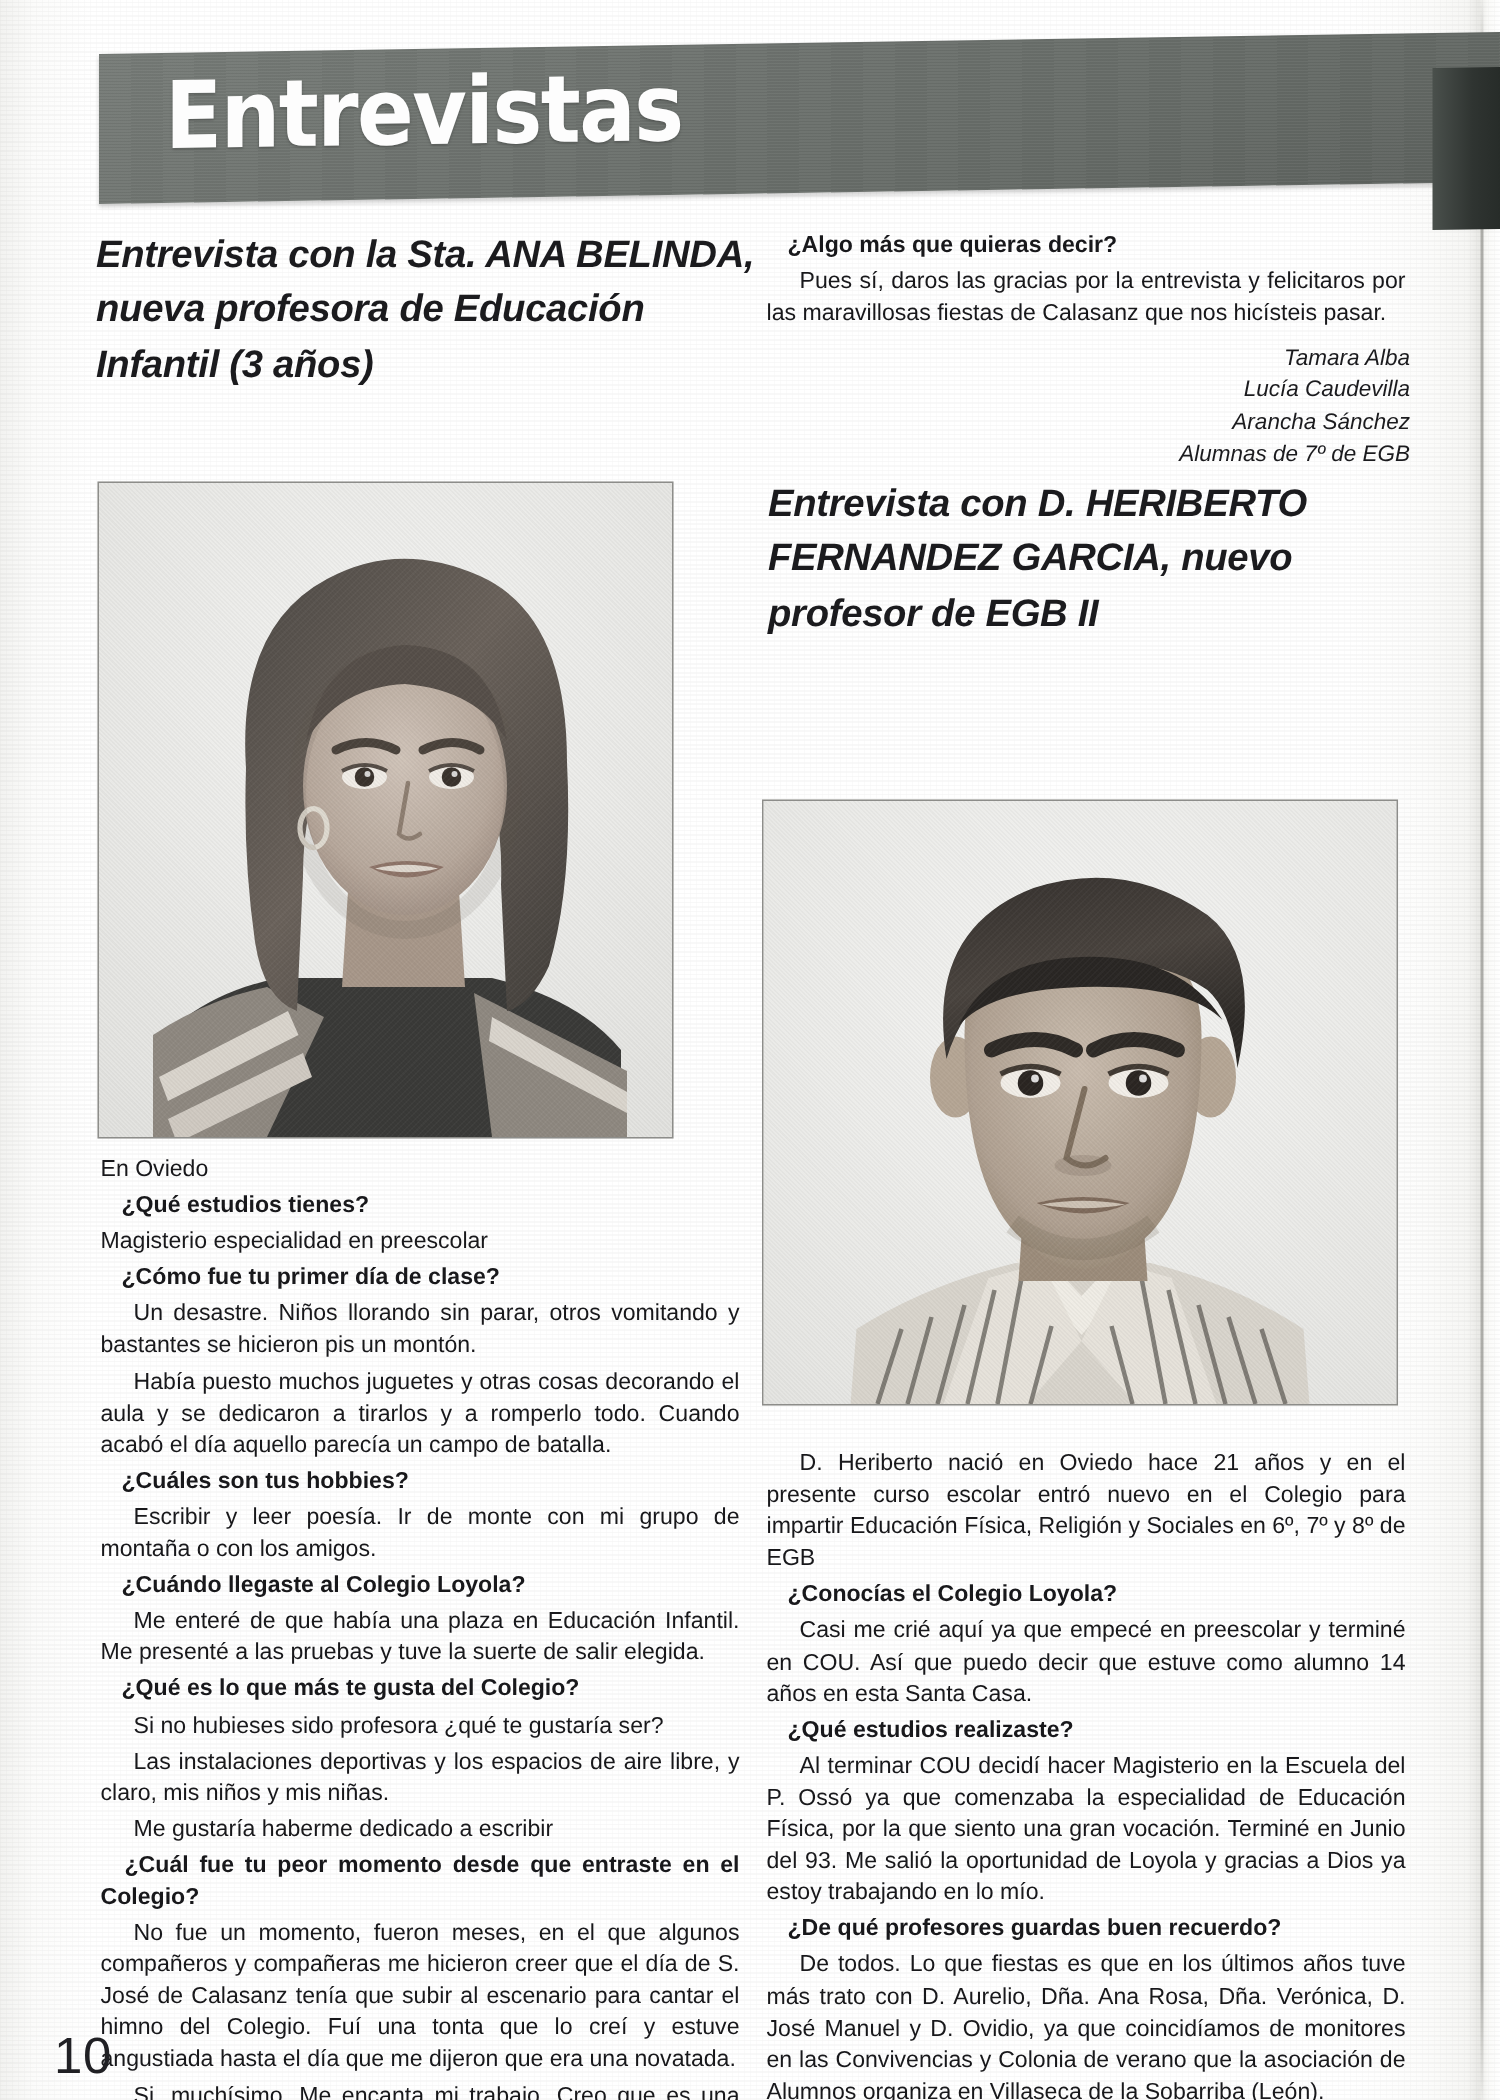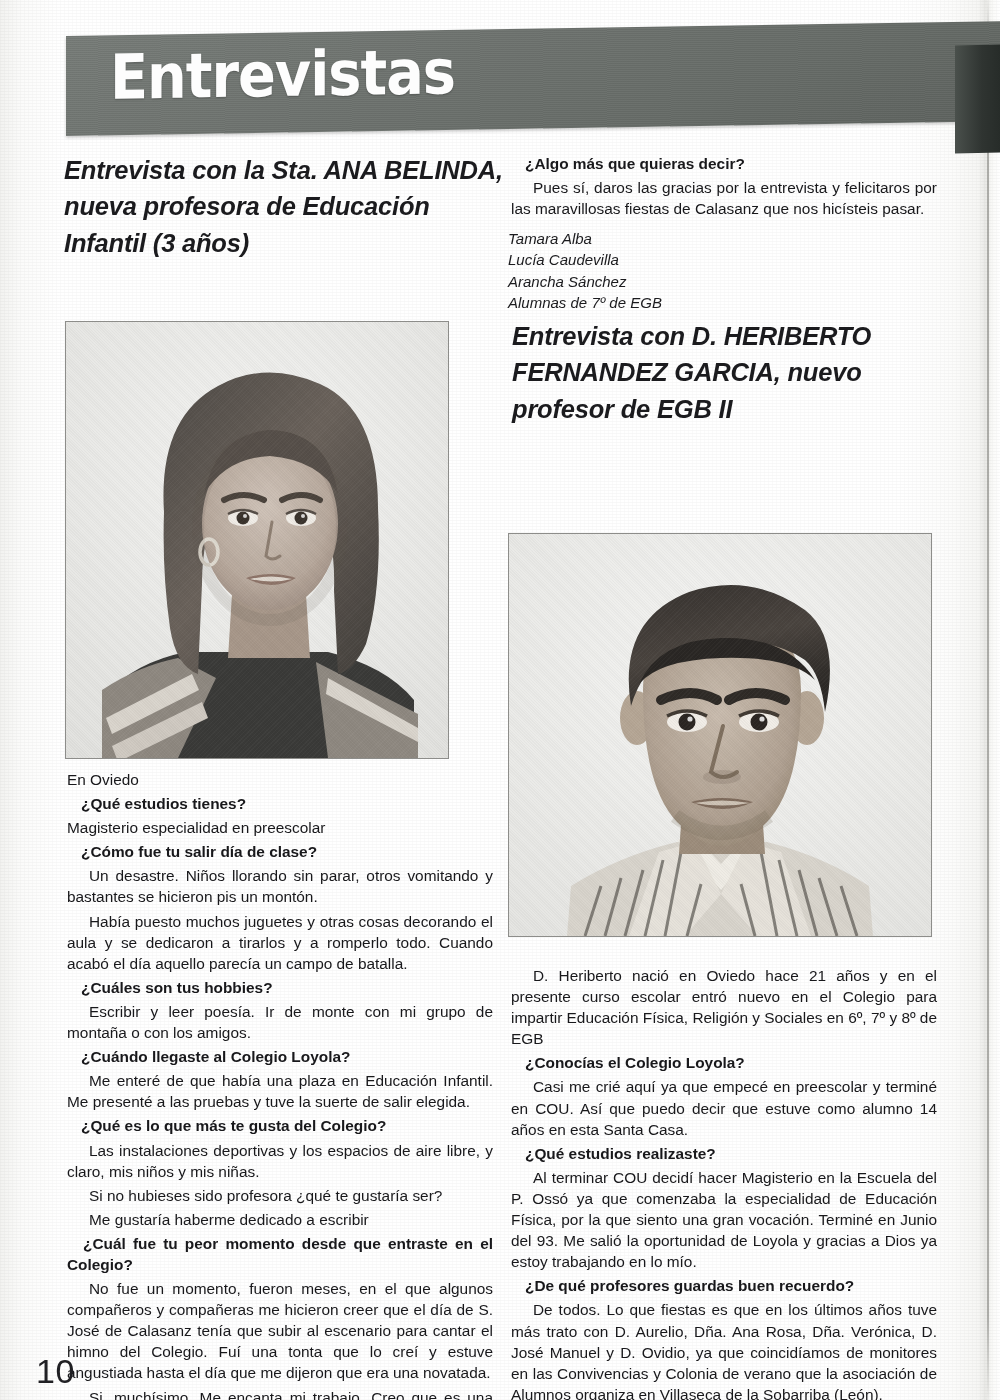--- a/index.html
+++ b/index.html
@@ -69,21 +69,21 @@
     color:#18181b;
   }
   .body-text p{margin:3px;text-indent:22px;}
   .body-text p.noind{text-indent:0;}
   .body-text p.q{font-weight:700;text-indent:14px;text-align:left;}
   .body-text p.q-just{font-weight:700;text-indent:16px;text-align:justify;}
 
   .intro-right{position:absolute;left:508px;top:150px;width:432px;}
   .byline{
     position:absolute;left:508px;top:228px;width:432px;
-    text-align:left;font-style:italic;font-size:15px;line-height:1.42;color:#1b1b1e;
+    text-align:right;font-style:italic;font-size:15px;line-height:1.42;color:#1b1b1e;
   }
 
   .left-body{position:absolute;left:64px;top:766px;width:432px;}
   .right-body{position:absolute;left:508px;top:962px;width:432px;}
 
   
   .photo{
     position:absolute;
     border:1px solid #8d8d8a;
     overflow:hidden;
@@ -190,30 +190,30 @@
 
       <ellipse cx="204" cy="206" rx="72" ry="92" fill="none" stroke="rgba(90,80,70,.12)" stroke-width="12"></ellipse>
     </svg>
     <div class="grain"></div>
   </div>
 
   <div class="body-text left-body">
     <p class="noind">En Oviedo</p>
     <p class="q">¿Qué estudios tienes?</p>
     <p class="noind">Magisterio especialidad en preescolar</p>
-    <p class="q">¿Cómo fue tu salir día de clase?</p>
+    <p class="q">¿Cómo fue tu primer día de clase?</p>
     <p>Un desastre. Niños llorando sin parar, otros vomitando y bastantes se hicieron pis un montón.</p>
     <p>Había puesto muchos juguetes y otras cosas decorando el aula y se dedicaron a tirarlos y a romperlo todo. Cuando acabó el día aquello parecía un campo de batalla.</p>
     <p class="q">¿Cuáles son tus hobbies?</p>
     <p>Escribir y leer poesía. Ir de monte con mi grupo de montaña o con los amigos.</p>
     <p class="q">¿Cuándo llegaste al Colegio Loyola?</p>
     <p>Me enteré de que había una plaza en Educación Infantil. Me presenté a las pruebas y tuve la suerte de salir elegida.</p>
     <p class="q">¿Qué es lo que más te gusta del Colegio?</p>
+    <p>Si no hubieses sido profesora ¿qué te gustaría ser?</p>
     <p>Las instalaciones deportivas y los espacios de aire libre, y claro, mis niños y mis niñas.</p>
-    <p>Si no hubieses sido profesora ¿qué te gustaría ser?</p>
     <p>Me gustaría haberme dedicado a escribir</p>
     <p class="q-just">¿Cuál fue tu peor momento desde que entraste en el Colegio?</p>
     <p>No fue un momento, fueron meses, en el que algunos compañeros y compañeras me hicieron creer que el día de S. José de Calasanz tenía que subir al escenario para cantar el himno del Colegio. Fuí una tonta que lo creí y estuve angustiada hasta el día que me dijeron que era una novatada.</p>
     <p>Si, muchísimo. Me encanta mi trabajo. Creo que es una suerte poder trabajar con niños de tres años. Son los más sinceros y agradecidos, y te hacen sentirte útil porque ves que te necesitan.</p>
   </div>
 
   <div class="body-text intro-right">
     <p class="q">¿Algo más que quieras decir?</p>
     <p>Pues sí, daros las gracias por la entrevista y felicitaros por las maravillosas fiestas de Calasanz que nos hicísteis pasar.</p>
   </div>

